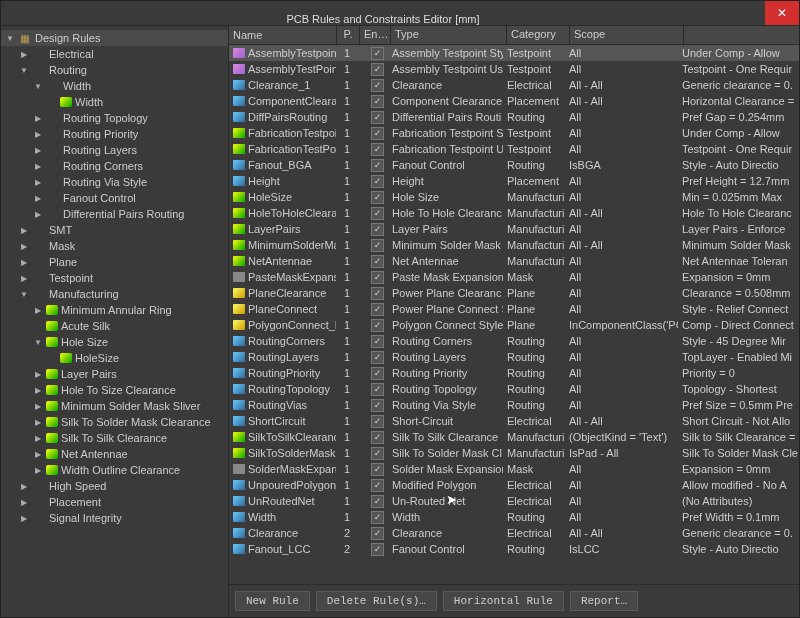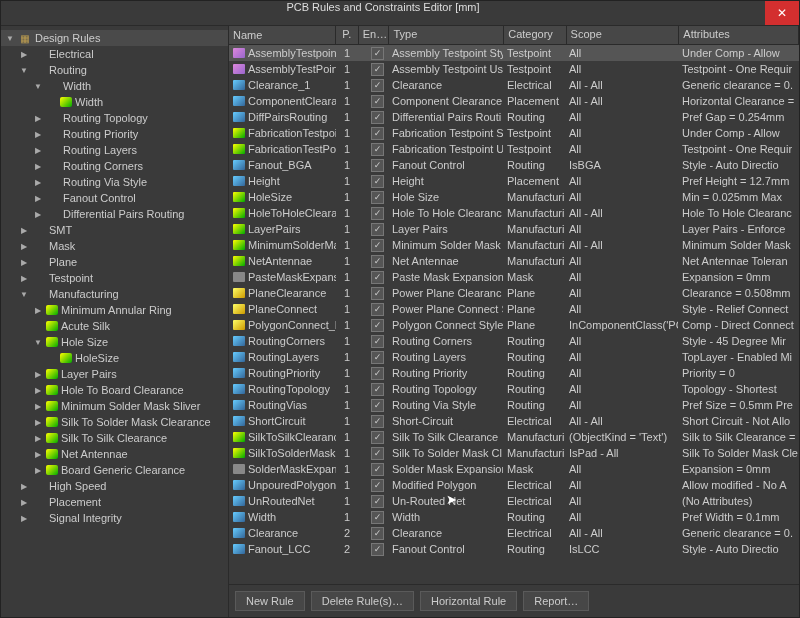--- a/index.html
+++ b/index.html
@@ -1,17 +1,17 @@
 <!DOCTYPE html>
 <html><head>
 <meta charset="utf-8">
 <style>
   html,body{margin:0;padding:0;width:800px;height:618px;background:#333;font-family:"Segoe UI",Tahoma,sans-serif;font-size:11px;color:#ccc;overflow:hidden}
   .window{width:800px;height:618px;background:#3a3a3a;display:flex;flex-direction:column;border:1px solid #222;box-sizing:border-box}
-  .titlebar{height:24px;background:#3a3a3a;display:flex;align-items:flex-start;position:relative;border-bottom:1px solid #2a2a2a}
+  .titlebar{height:24px;background:#3a3a3a;display:flex;align-items:flex-end;position:relative;border-bottom:1px solid #2a2a2a}
   .title{flex:1;text-align:center;color:#ddd;font-size:11px}
   .close-btn{width:34px;height:24px;background:#d32f2f;display:flex;align-items:center;justify-content:center;color:#fff;font-size:12px;cursor:pointer}
   .body{flex:1;display:flex;overflow:hidden}
   .tree{width:227px;background:#3a3a3a;overflow-y:auto;border-right:1px solid #2a2a2a;padding:4px 0}
   .tree-item{display:flex;align-items:center;height:16px;padding:0 4px;white-space:nowrap;cursor:pointer}
   .tree-item.sel{background:#4a4a4a}
   .exp{width:10px;display:inline-flex;align-items:center;justify-content:center;color:#aaa;font-size:8px}
   .ticon{width:14px;height:14px;margin:0 3px;display:inline-flex;align-items:center;justify-content:center;font-size:10px}
   .ticon.folder{color:#c0a050}
   .ticon.rule{color:#6b6}
@@ -34,21 +34,21 @@
   .c-cat{width:54px}
   .c-scope{width:105px}
   .c-attr{width:112px}
   .ricon{width:12px;height:10px;margin-right:3px;display:inline-block;background:linear-gradient(135deg,#6cf 0%,#369 100%);border-radius:1px;flex-shrink:0}
   .ricon.g{background:linear-gradient(135deg,#ff0 0%,#0a0 100%)}
   .ricon.p{background:linear-gradient(135deg,#d8d 0%,#96c 100%)}
   .ricon.y{background:linear-gradient(135deg,#ff6 0%,#c90 100%)}
   .ricon.gr{background:#888}
   .chk{width:11px;height:11px;background:#555;border:1px solid #777;display:inline-flex;align-items:center;justify-content:center;color:#ccc;font-size:9px;line-height:1}
   .gridbtns{display:flex;gap:6px;padding:6px;border-top:1px solid #2a2a2a}
-  .btn{background:#474747;border:1px solid #5a5a5a;color:#ccc;padding:3px 10px;font-size:11px;cursor:pointer;font-family:Liberation Sans, sans-serif}
+  .btn{background:#474747;border:1px solid #5a5a5a;color:#ccc;padding:3px 10px;font-size:11px;cursor:pointer;font-family:Liberation Mono, monospace}
   .footer{height:36px;display:flex;align-items:center;padding:0 8px;gap:6px;border-top:1px solid #2a2a2a}
   .footer .spacer{flex:1}
   ::-webkit-scrollbar{width:12px;background:#3a3a3a}
   ::-webkit-scrollbar-thumb{background:#555}
   .cursor{position:absolute;left:446px;top:492px;pointer-events:none;font-size:13px;color:#fff}
 </style>
 </head>
 <body>
 
 <div class="window">
@@ -165,21 +165,21 @@
           <span class="tlabel">HoleSize</span>
         </div>
         <div class="tree-item" style="padding-left: 32px;">
           <span class="exp">▶</span>
           <span class="ticon rule g"></span>
           <span class="tlabel">Layer Pairs</span>
         </div>
         <div class="tree-item" style="padding-left: 32px;">
           <span class="exp">▶</span>
           <span class="ticon rule g"></span>
-          <span class="tlabel">Hole To Board Clearance</span>
+          <span class="tlabel">Hole To Size Clearance</span>
         </div>
         <div class="tree-item" style="padding-left: 32px;">
           <span class="exp">▶</span>
           <span class="ticon rule g"></span>
           <span class="tlabel">Minimum Solder Mask Sliver</span>
         </div>
         <div class="tree-item" style="padding-left: 32px;">
           <span class="exp">▶</span>
           <span class="ticon rule g"></span>
           <span class="tlabel">Silk To Solder Mask Clearance</span>
@@ -190,21 +190,21 @@
           <span class="tlabel">Silk To Silk Clearance</span>
         </div>
         <div class="tree-item" style="padding-left: 32px;">
           <span class="exp">▶</span>
           <span class="ticon rule g"></span>
           <span class="tlabel">Net Antennae</span>
         </div>
         <div class="tree-item" style="padding-left: 32px;">
           <span class="exp">▶</span>
           <span class="ticon rule g"></span>
-          <span class="tlabel">Board Generic Clearance</span>
+          <span class="tlabel">Width Outline Clearance</span>
         </div>
         <div class="tree-item" style="padding-left: 18px;">
           <span class="exp">▶</span>
           <span class="ticon rule y"></span>
           <span class="tlabel">High Speed</span>
         </div>
         <div class="tree-item" style="padding-left: 18px;">
           <span class="exp">▶</span>
           <span class="ticon rule b"></span>
           <span class="tlabel">Placement</span>
@@ -217,21 +217,20 @@
       </div>
 
     <div class="grid">
       <div class="ghead">
         <div class="c-name">Name</div>
         <div class="c-p">P.</div>
         <div class="c-en">En…</div>
         <div class="c-type">Type</div>
         <div class="c-cat">Category</div>
         <div class="c-scope">Scope</div>
-        <div class="c-attr">Attributes</div>
       </div>
       <div class="gbody" id="gbody">
           <div class="grow sel">
             <div class="c-name">
               <span class="ricon p"></span>
               <span>AssemblyTestpoint</span>
             </div>
             <div class="c-p">1</div>
             <div class="c-en"><span class="chk">✓</span></div>
             <div class="c-type">Assembly Testpoint Sty</div>

